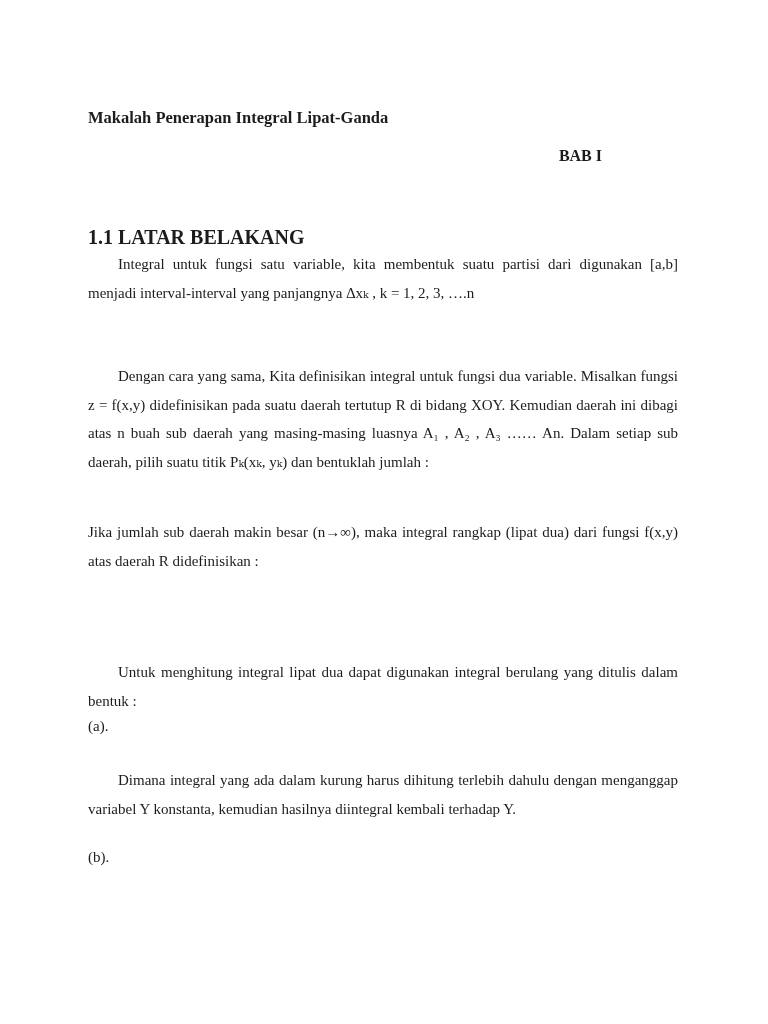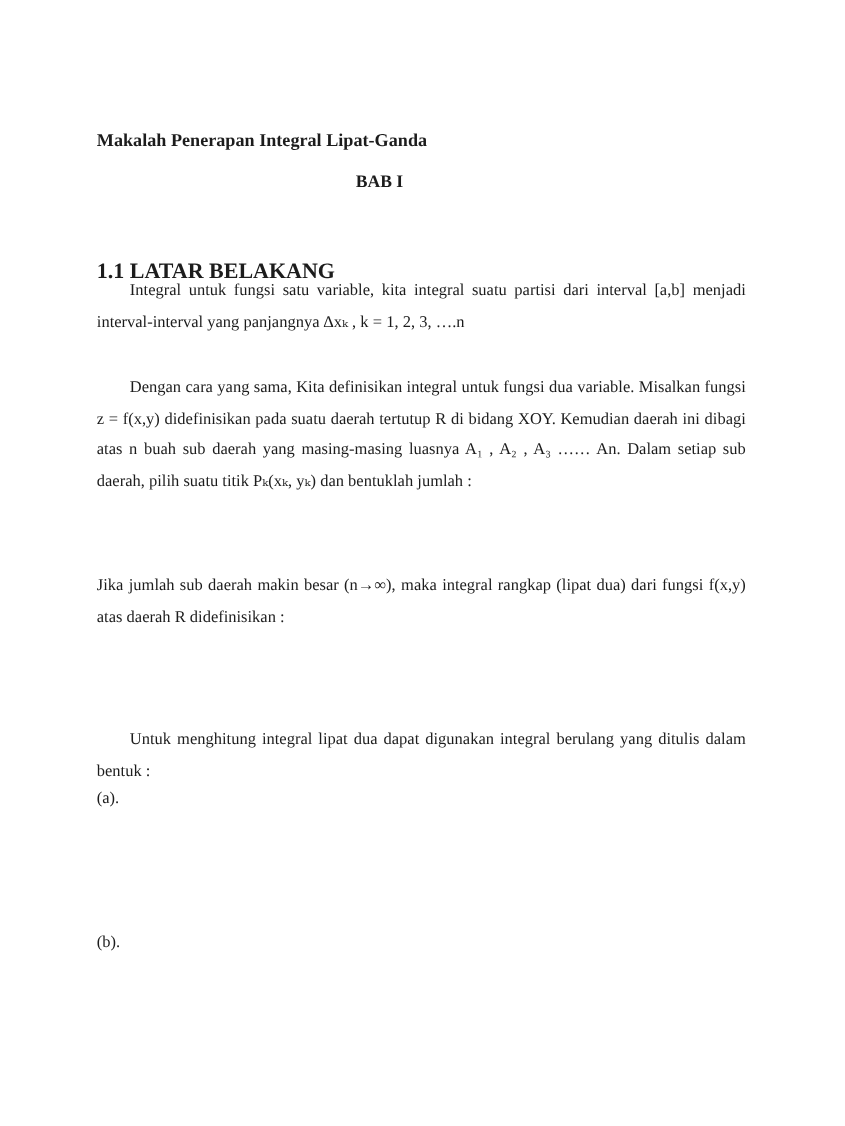--- a/index.html
+++ b/index.html
@@ -17,61 +17,62 @@
     overflow: hidden;
   }
   .blk {
     position: absolute;
     left: 88px;
     width: 590px;
     font-size: 15px;
     line-height: 28.5px;
     white-space: normal;
   }
-  .bold { font-weight: bold; margin-top: 10px; }
+  .bold { font-weight: bold; }
   .center {
     width: 514px;           
-    text-align: center;
+    text-align: right;
   }
   .just {
     text-align: justify;
     text-align-last: left;
   }
   .indent { text-indent: 30px; }
 
   .doc-title   { top: 104px; font-size: 16.5px; }
   .chapter     { top: 142px; font-size: 16px; }
   .chapter-sub { top: 167px; font-size: 16px; }
   .section     { top: 223px; font-size: 20px; }
   .para-1      { top: 250px; }
-  .para-2      { top: 338px; }
+  .para-2      { top: 362px; }
   .para-3      { top: 518px; }
   .para-4      { top: 658px; }
   .label-a     { top: 712px; }
   .para-5      { top: 766px; }
   .label-b     { top: 843px; }
 </style>
 </head>
 <body>
 
 <div class="page">
 
   <div class="blk bold doc-title">Makalah Penerapan Integral Lipat-Ganda</div>
 
   <div class="blk bold center chapter">BAB I</div>
 
 
   <div class="blk bold section">1.1 LATAR BELAKANG</div>
 
-  <div class="blk just indent para-1">Integral untuk fungsi satu variable, kita integral suatu partisi dari interval [a,b] menjadi interval-interval yang panjangnya ∆xₖ , k = 1, 2, 3, ….n</div>
+  <div class="blk just indent para-1">Integral untuk fungsi satu variable, kita membentuk suatu partisi dari digunakan [a,b] menjadi interval-interval yang panjangnya ∆xₖ , k = 1, 2, 3, ….n</div>
 
   <div class="blk just indent para-2">Dengan cara yang sama, Kita definisikan integral untuk fungsi dua variable. Misalkan fungsi z = f(x,y) didefinisikan pada suatu daerah tertutup R di bidang XOY. Kemudian daerah ini dibagi atas n buah sub daerah yang masing-masing luasnya A₁ , A₂ , A₃ …… An. Dalam setiap sub daerah, pilih suatu titik Pₖ(xₖ, yₖ) dan bentuklah jumlah :</div>
 
   <div class="blk just indent para-4">Untuk menghitung integral lipat dua dapat digunakan integral berulang yang ditulis dalam bentuk :</div>
 
   <div class="blk just para-3">Jika jumlah sub daerah makin besar (n→∞), maka integral rangkap (lipat dua) dari fungsi f(x,y) atas daerah R didefinisikan :</div>
 
   <div class="blk label-a">(a).</div>
 
+  <div class="blk just indent para-5">Dimana integral yang ada dalam kurung harus dihitung terlebih dahulu dengan menganggap variabel Y konstanta, kemudian hasilnya diintegral kembali terhadap Y.</div>
 
   <div class="blk label-b">(b).</div>
 
 </div>
 
 </body></html>

